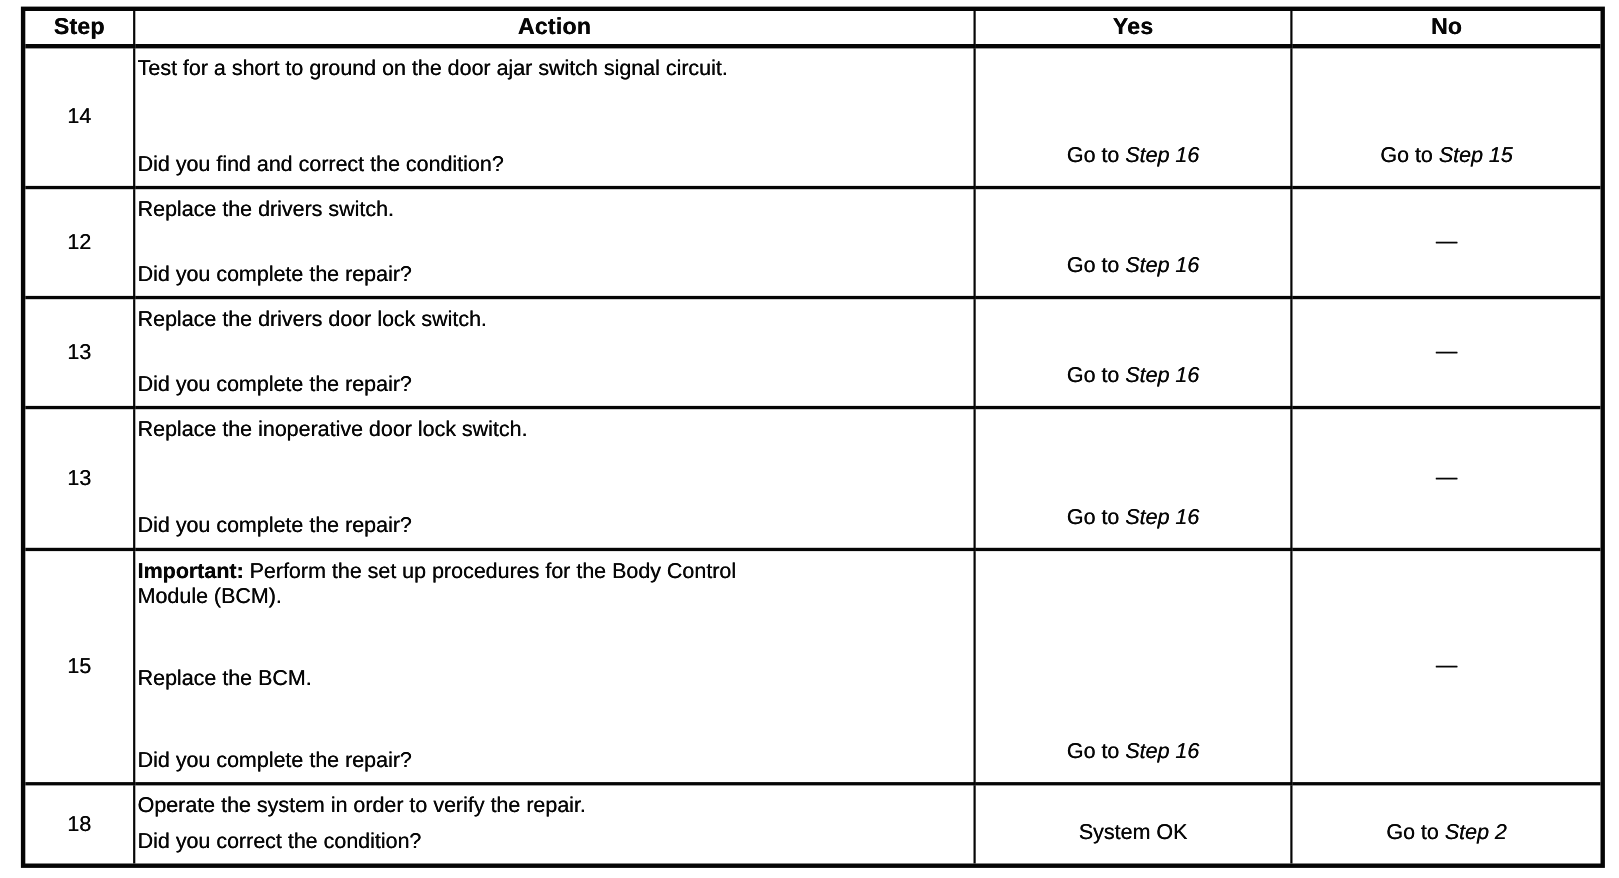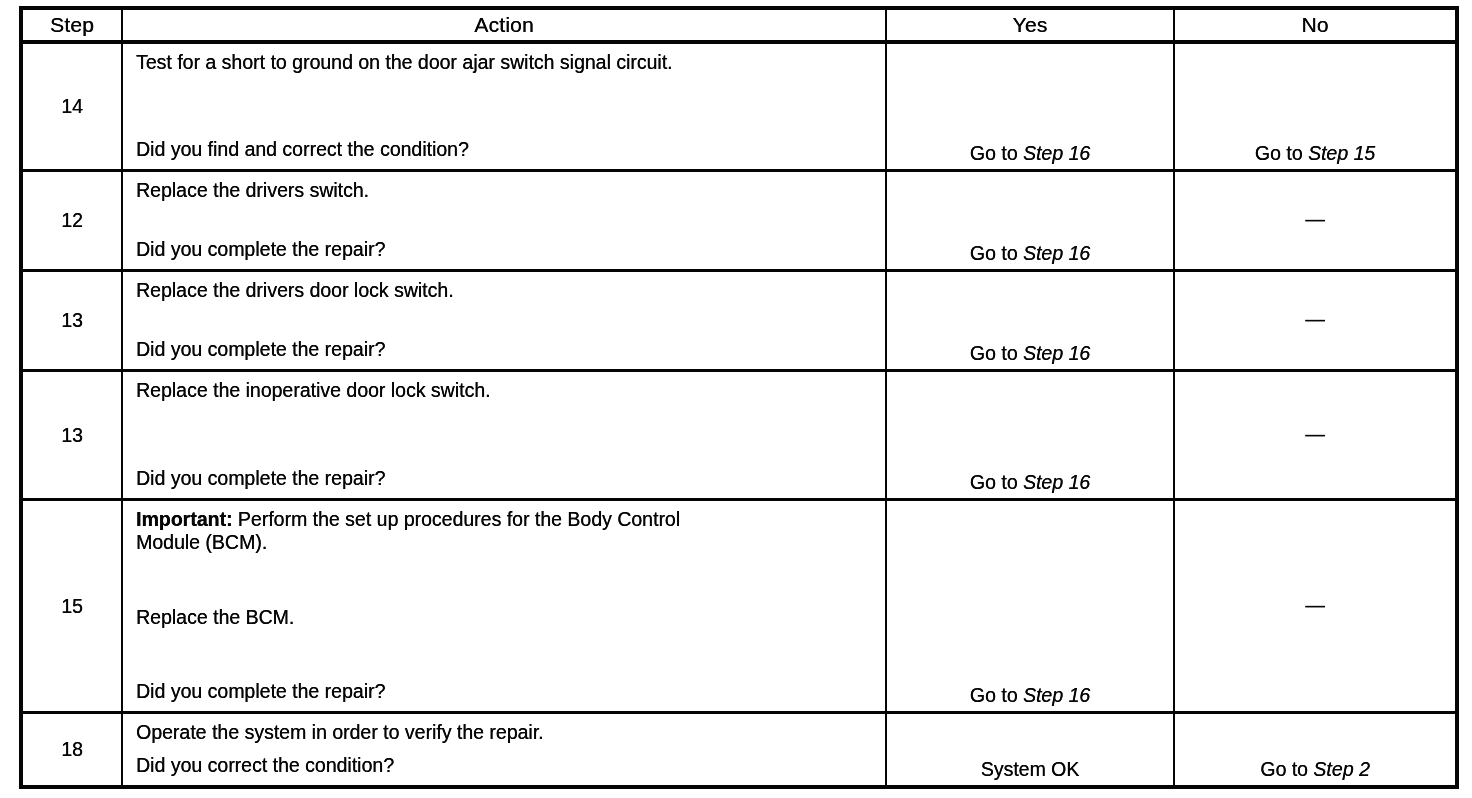--- a/index.html
+++ b/index.html
@@ -14,38 +14,38 @@
     grid-template-columns:100px 764px 288px 1fr;
     grid-template-rows:34px 128px 100px 100px 129px 213px 1fr;
   }
   .cell{
     box-sizing:border-box;overflow:hidden;
     border-right:2px solid #050505;border-bottom:3px solid #050505;
   }
   .cell.last-col{border-right:none;}
   .cell.last-row{border-bottom:none;}
   .head{
-    font-weight:400;font-size:21px;letter-spacing:.2px;
+    font-weight:700;font-size:21px;letter-spacing:.2px;
     display:flex;align-items:center;justify-content:center;
     border-bottom-width:4px;text-shadow:0.3px 0 0 currentColor;
   }
   .step-cell{
     display:flex;align-items:center;justify-content:center;
     font-size:19.5px;text-shadow:0.25px 0 0 currentColor;
   }
   .action-cell{
     display:flex;flex-direction:column;justify-content:space-between;
-    padding:7px 14px 8px 13px;font-size:19.5px;line-height:1.2;
+    padding:7px 14px 8px 2px;font-size:19.5px;line-height:1.2;
     text-shadow:0.25px 0 0 currentColor;
   }
   .action-cell p{margin:0;white-space:pre-line;}
   .action-cell b{font-weight:700;}
   .result-cell{
     display:flex;flex-direction:column;align-items:center;justify-content:flex-end;
-    padding-bottom:4px;font-size:19.5px;text-align:center;
+    padding-bottom:16px;font-size:19.5px;text-align:center;
     text-shadow:0.25px 0 0 currentColor;
   }
   .result-cell.middle{justify-content:center;padding-bottom:2px;}
   .it{font-style:italic;}
 </style>
 </head>
 <body>
 
 <div class="page">
   <div class="diag-table">

